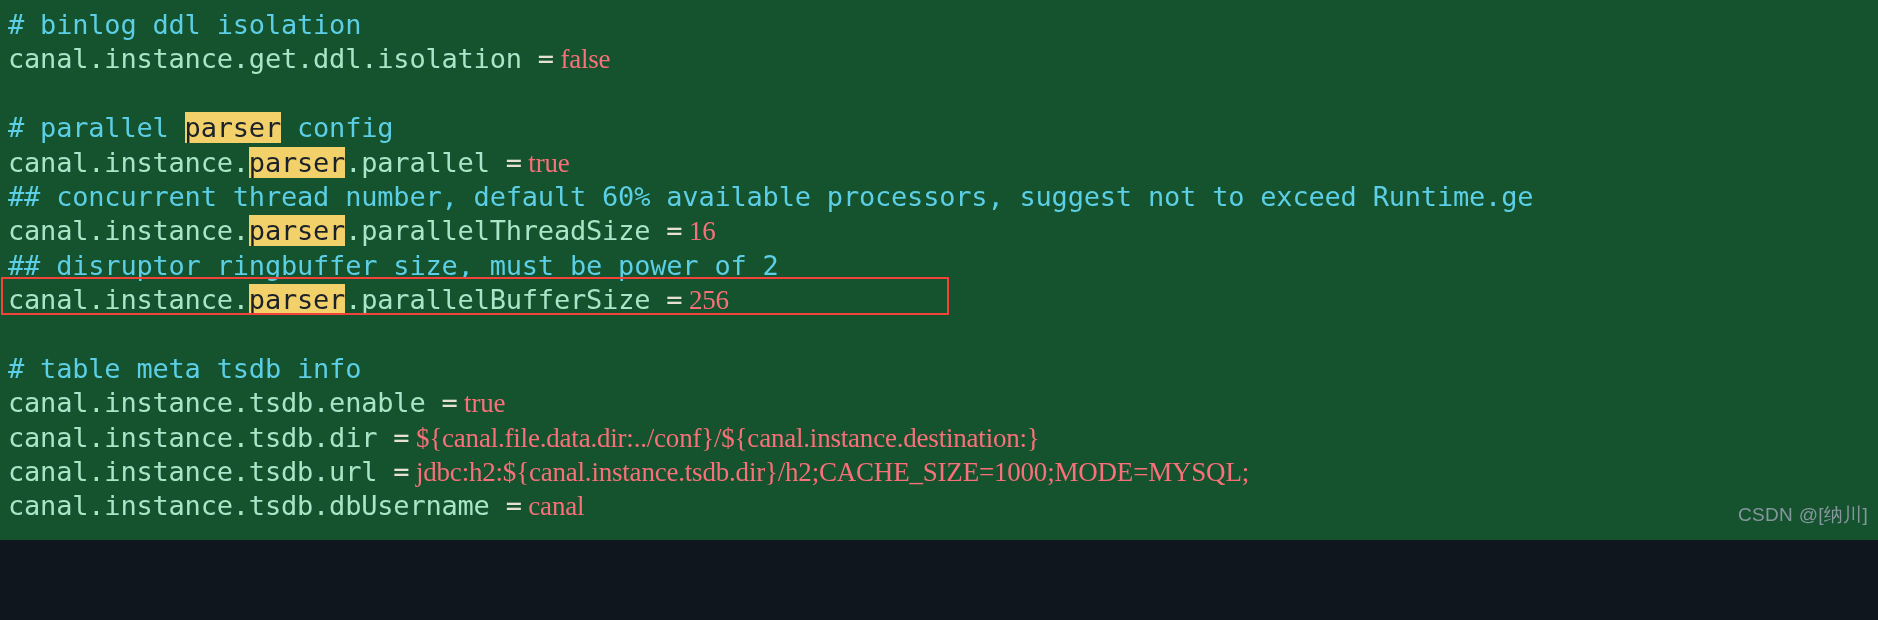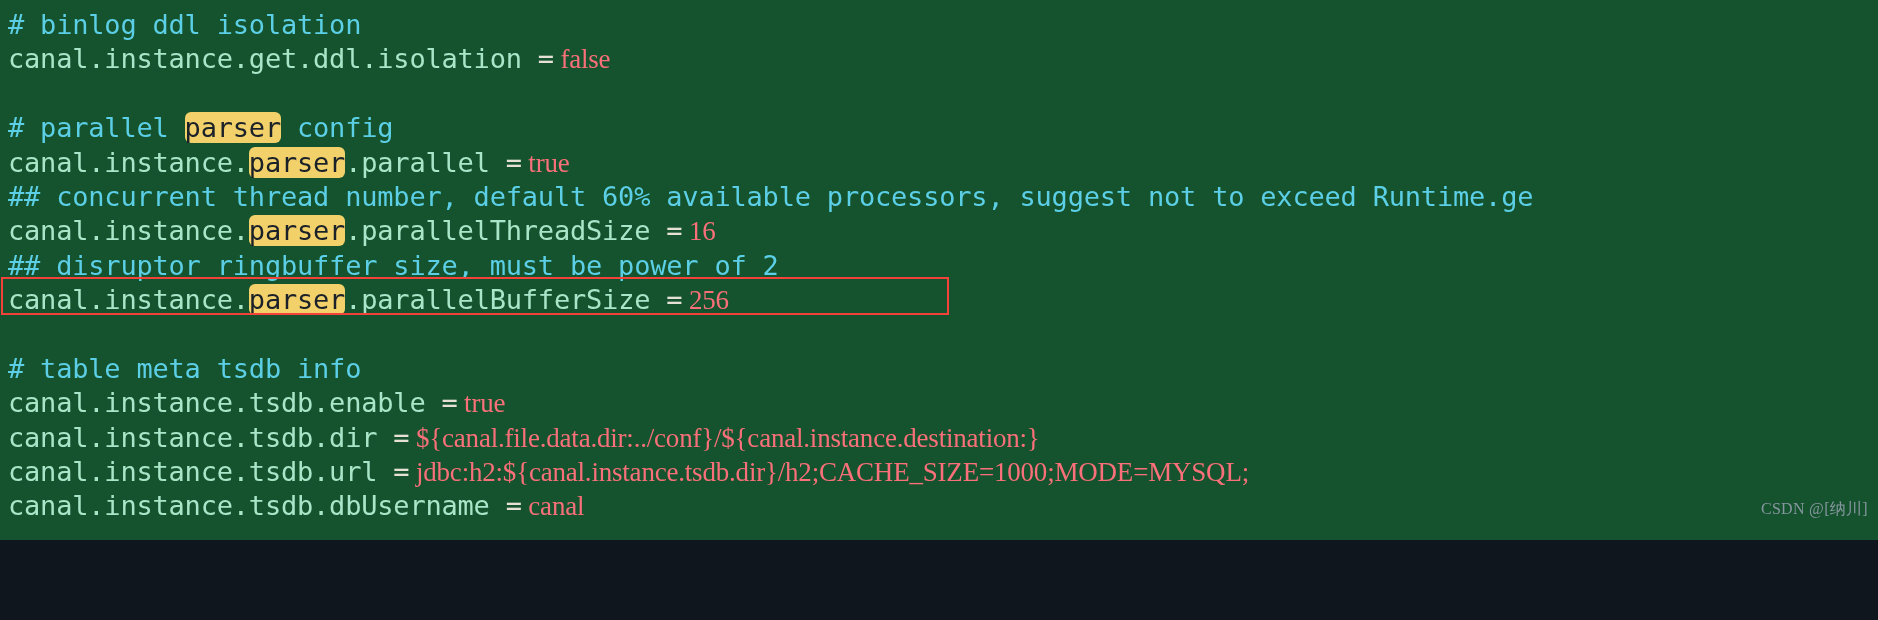--- a/index.html
+++ b/index.html
@@ -32,41 +32,41 @@
   
   .t-comment { color: #5ccfe6; }
   .t-key     { color: #a9e5c8; text-align: center; }
   .t-eq      { color: #e6e1d4; }
   .t-val     { color: #f9707a; font-family: Liberation Serif, serif; }
 
   
   .hl {
     background: #f2d16b;
     color: #1b2128;
-    border-radius: 6px;
+    border-radius: 0;
   }
 
   
   #annot-box {
     position: absolute;
     left: 1px;
     top: 277px;
     width: 948px;
     height: 38px;
     border: 2px solid #f2423a;
     box-sizing: border-box;
     pointer-events: none;
   }
 
   #watermark {
     position: absolute;
     right: 10px;
-    bottom: 20px;
-    font-family: Liberation Serif, serif;
-    font-size: 16px;
+    bottom: 12px;
+    font-family: Liberation Sans, sans-serif;
+    font-size: 19px;
     color: #8d9aa6;
     opacity: 0.95;
     letter-spacing: 0.3px;
   }
 </style>
 </head>
 <body>
 
 <div id="screen">
 

